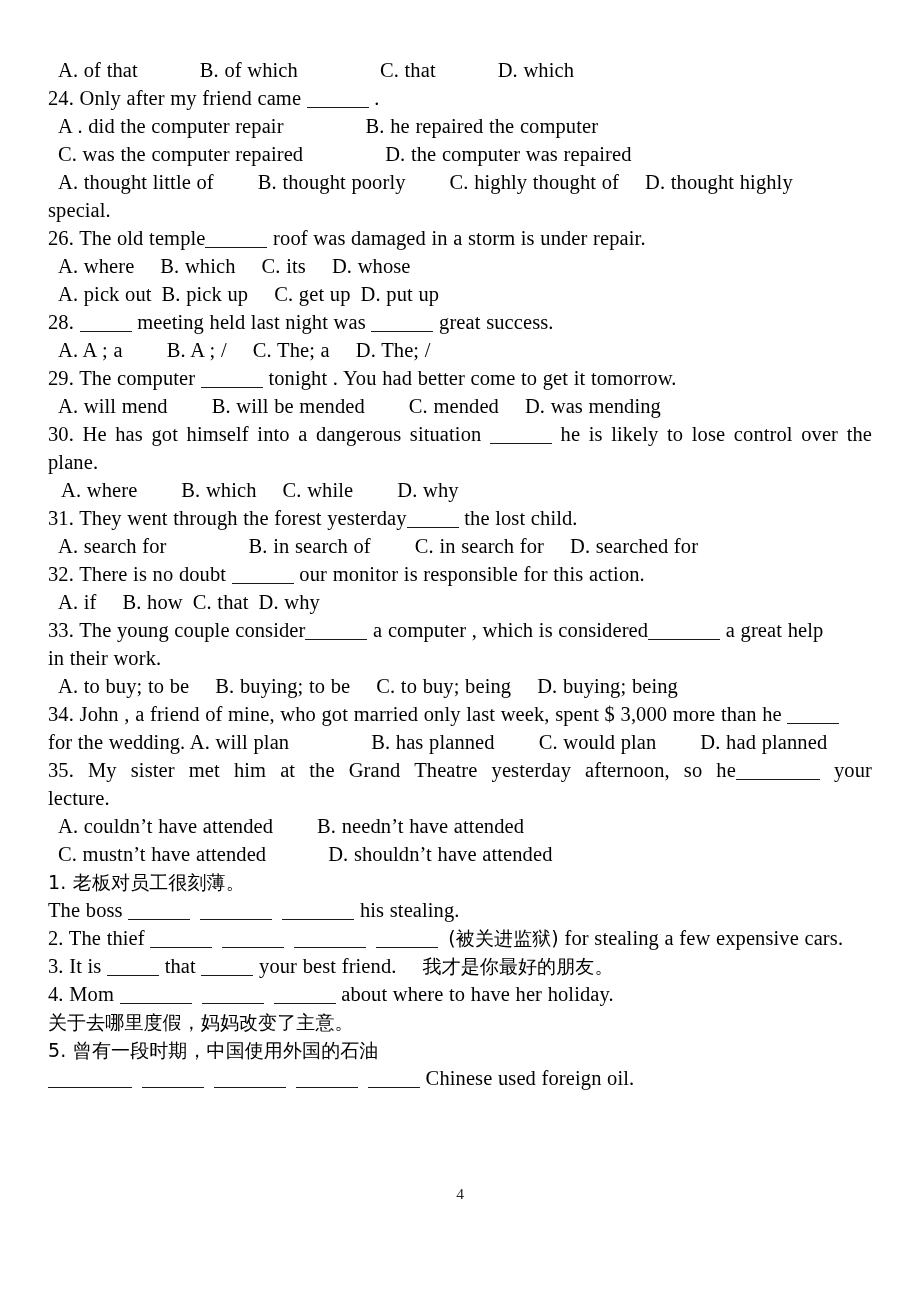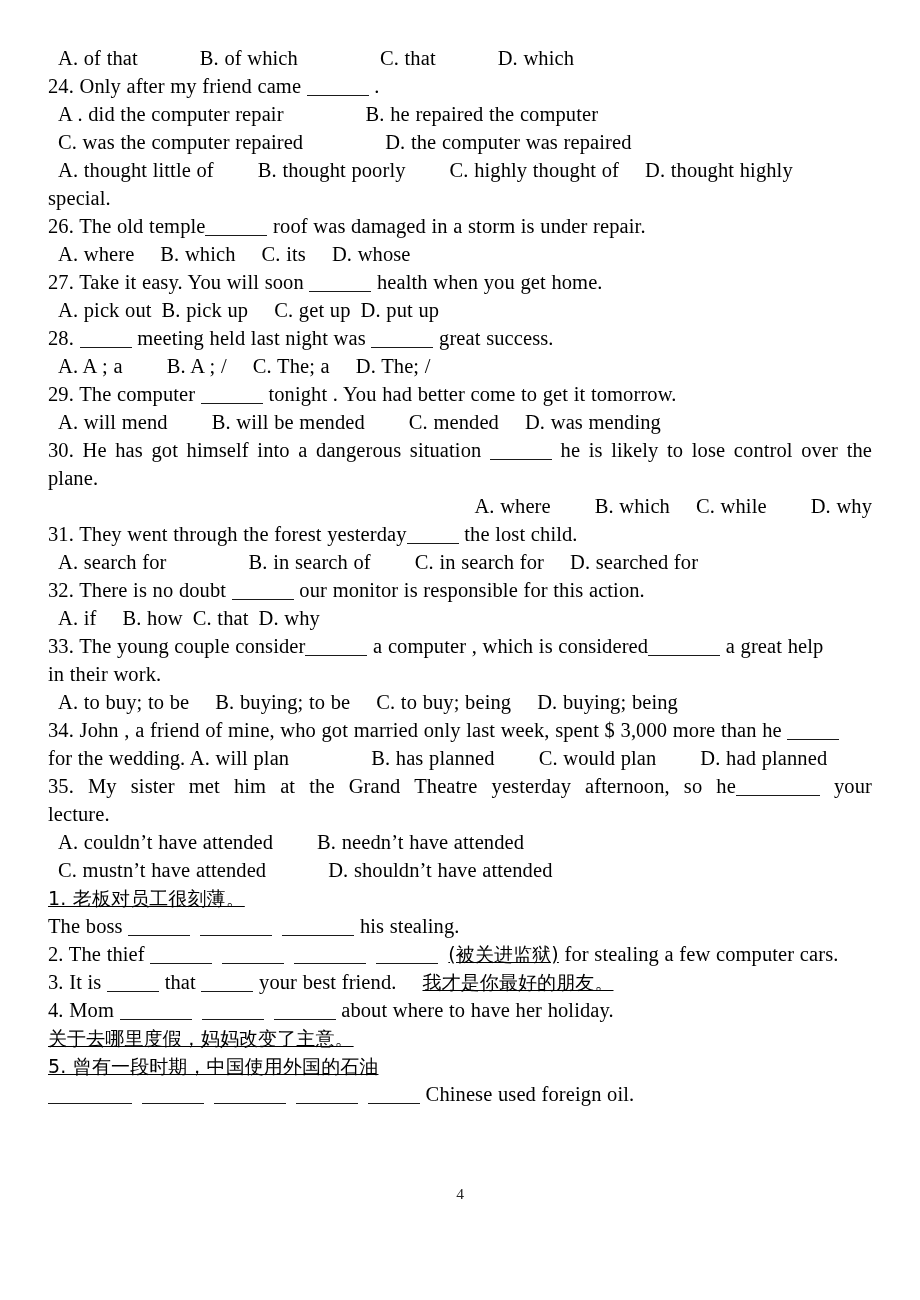--- a/index.html
+++ b/index.html
@@ -12,41 +12,40 @@
     height: 1300px;
     font-family: "Liberation Serif", "DejaVu Serif", serif;
     color: #000000;
     overflow: hidden;
   }
   .page {
     position: relative;
     width: 920px;
     height: 1094px;
     box-sizing: border-box;
-    padding: 44px 48px 0 48px;
+    padding: 56px 48px 0 48px;
     background: #ffffff;
   }
   .body-text {
     font-size: 20.5px;
     line-height: 28px;
     letter-spacing: 0.1px;
     word-spacing: 0.4px;
   }
   .ln {
     white-space: pre-wrap;
     margin: 0;
     min-height: 28px;
   }
   
   .opt {
     padding-left: 10px;
   }
   .opt2 {
     padding-left: 13px;
-    text-align: right;
   }
   .just {
     text-align: justify;
     text-align-last: justify;
   }
   
   .blk {
     display: inline-block;
     border-bottom: 1.4px solid #1a1a1a;
     vertical-align: -3px;
@@ -57,21 +56,20 @@
   .b-lg { width: 72px; }
   .b-xl { width: 84px; }
   .sp-s { display: inline-block; width: 10px; }
   .sp-m { display: inline-block; width: 26px; }
   .sp-l { display: inline-block; width: 44px; }
   .sp-xl { display: inline-block; width: 62px; }
   .sp-xxl { display: inline-block; width: 82px; }
   .cjk {
     font-family: "DejaVu Sans", "Liberation Sans", sans-serif;
     font-size: 19px;
-    text-decoration: underline;
   }
   .pagenum {
     position: absolute;
     left: 0;
     right: 0;
     top: 1185px;
     text-align: center;
     font-size: 15.5px;
     color: #222;
   }
@@ -87,21 +85,20 @@
     <div class="ln"><span>24. Only after my friend came </span><span class="blk b-md"></span><span> .</span></div>
     <div class="ln opt"><span>A . did the computer repair</span><span class="sp-xxl"></span><span>B. he repaired the computer</span></div>
     <div class="ln opt"><span>C. was the computer repaired</span><span class="sp-xxl"></span><span>D. the computer was repaired</span></div>
 
     <div class="ln opt"><span>A. thought little of</span><span class="sp-l"></span><span>B. thought poorly</span><span class="sp-l"></span><span>C. highly thought of</span><span class="sp-m"></span><span>D. thought highly</span></div>
     <div class="ln">special.</div>
 
     <div class="ln"><span>26. The old temple</span><span class="blk b-md"></span><span> roof was damaged in a storm is under repair.</span></div>
     <div class="ln opt"><span>A. where</span><span class="sp-m"></span><span>B. which</span><span class="sp-m"></span><span>C. its</span><span class="sp-m"></span><span>D. whose</span></div>
 
-    <div class="ln"><span>27. Take it easy. You will soon </span><span class="blk b-md"></span><span> health when you get home.</span></div>
     <div class="ln opt"><span>A. pick out</span><span class="sp-s"></span><span>B. pick up</span><span class="sp-m"></span><span>C. get up</span><span class="sp-s"></span><span>D. put up</span></div>
 
     <div class="ln"><span>28. </span><span class="blk b-sm"></span><span> meeting held last night was </span><span class="blk b-md"></span><span> great success.</span></div>
     <div class="ln opt"><span>A. A ; a</span><span class="sp-l"></span><span>B. A ; /</span><span class="sp-m"></span><span>C. The; a</span><span class="sp-m"></span><span>D. The; /</span></div>
 
     <div class="ln"><span>29. The computer </span><span class="blk b-md"></span><span> tonight . You had better come to get it tomorrow.</span></div>
     <div class="ln opt"><span>A. will mend</span><span class="sp-l"></span><span>B. will be mended</span><span class="sp-l"></span><span>C. mended</span><span class="sp-m"></span><span>D. was mending</span></div>
 
     <div class="ln just"><span>30. He has got himself into a dangerous situation </span><span class="blk b-md"></span><span> he is likely to lose control over the</span></div>
     <div class="ln">plane.</div>
@@ -121,21 +118,21 @@
     <div class="ln"><span>for the wedding. A. will plan</span><span class="sp-xxl"></span><span>B. has planned</span><span class="sp-l"></span><span>C. would plan</span><span class="sp-l"></span><span>D. had planned</span></div>
 
     <div class="ln just"><span>35. My sister met him at the Grand Theatre yesterday afternoon, so he</span><span class="blk b-xl"></span><span> your</span></div>
     <div class="ln">lecture.</div>
     <div class="ln opt"><span>A. couldn’t have attended</span><span class="sp-l"></span><span>B. needn’t have attended</span></div>
     <div class="ln opt"><span>C. mustn’t have attended</span><span class="sp-xl"></span><span>D. shouldn’t have attended</span></div>
 
     <div class="ln cjk">1. 老板对员工很刻薄。</div>
     <div class="ln"><span>The boss </span><span class="blk b-md"></span><span class="sp-s"></span><span class="blk b-lg"></span><span class="sp-s"></span><span class="blk b-lg"></span><span> his stealing.</span></div>
 
-    <div class="ln"><span>2. The thief </span><span class="blk b-md"></span><span class="sp-s"></span><span class="blk b-md"></span><span class="sp-s"></span><span class="blk b-lg"></span><span class="sp-s"></span><span class="blk b-md"></span><span class="sp-s"></span><span class="cjk">(被关进监狱)</span><span> for stealing a few computer cars.</span></div>
+    <div class="ln"><span>2. The thief </span><span class="blk b-md"></span><span class="sp-s"></span><span class="blk b-md"></span><span class="sp-s"></span><span class="blk b-lg"></span><span class="sp-s"></span><span class="blk b-md"></span><span class="sp-s"></span><span class="cjk">(被关进监狱)</span><span> for stealing a few expensive cars.</span></div>
 
     <div class="ln"><span>3. It is </span><span class="blk b-sm"></span><span> that </span><span class="blk b-sm"></span><span> your best friend.</span><span class="sp-m"></span><span class="cjk">我才是你最好的朋友。</span></div>
 
     <div class="ln"><span>4. Mom </span><span class="blk b-lg"></span><span class="sp-s"></span><span class="blk b-md"></span><span class="sp-s"></span><span class="blk b-md"></span><span> about where to have her holiday.</span></div>
     <div class="ln cjk">关于去哪里度假，妈妈改变了主意。</div>
 
     <div class="ln cjk">5. 曾有一段时期，中国使用外国的石油</div>
     <div class="ln"><span class="blk b-xl"></span><span class="sp-s"></span><span class="blk b-md"></span><span class="sp-s"></span><span class="blk b-lg"></span><span class="sp-s"></span><span class="blk b-md"></span><span class="sp-s"></span><span class="blk b-sm"></span><span> Chinese used foreign oil.</span></div>
 
   </div>

